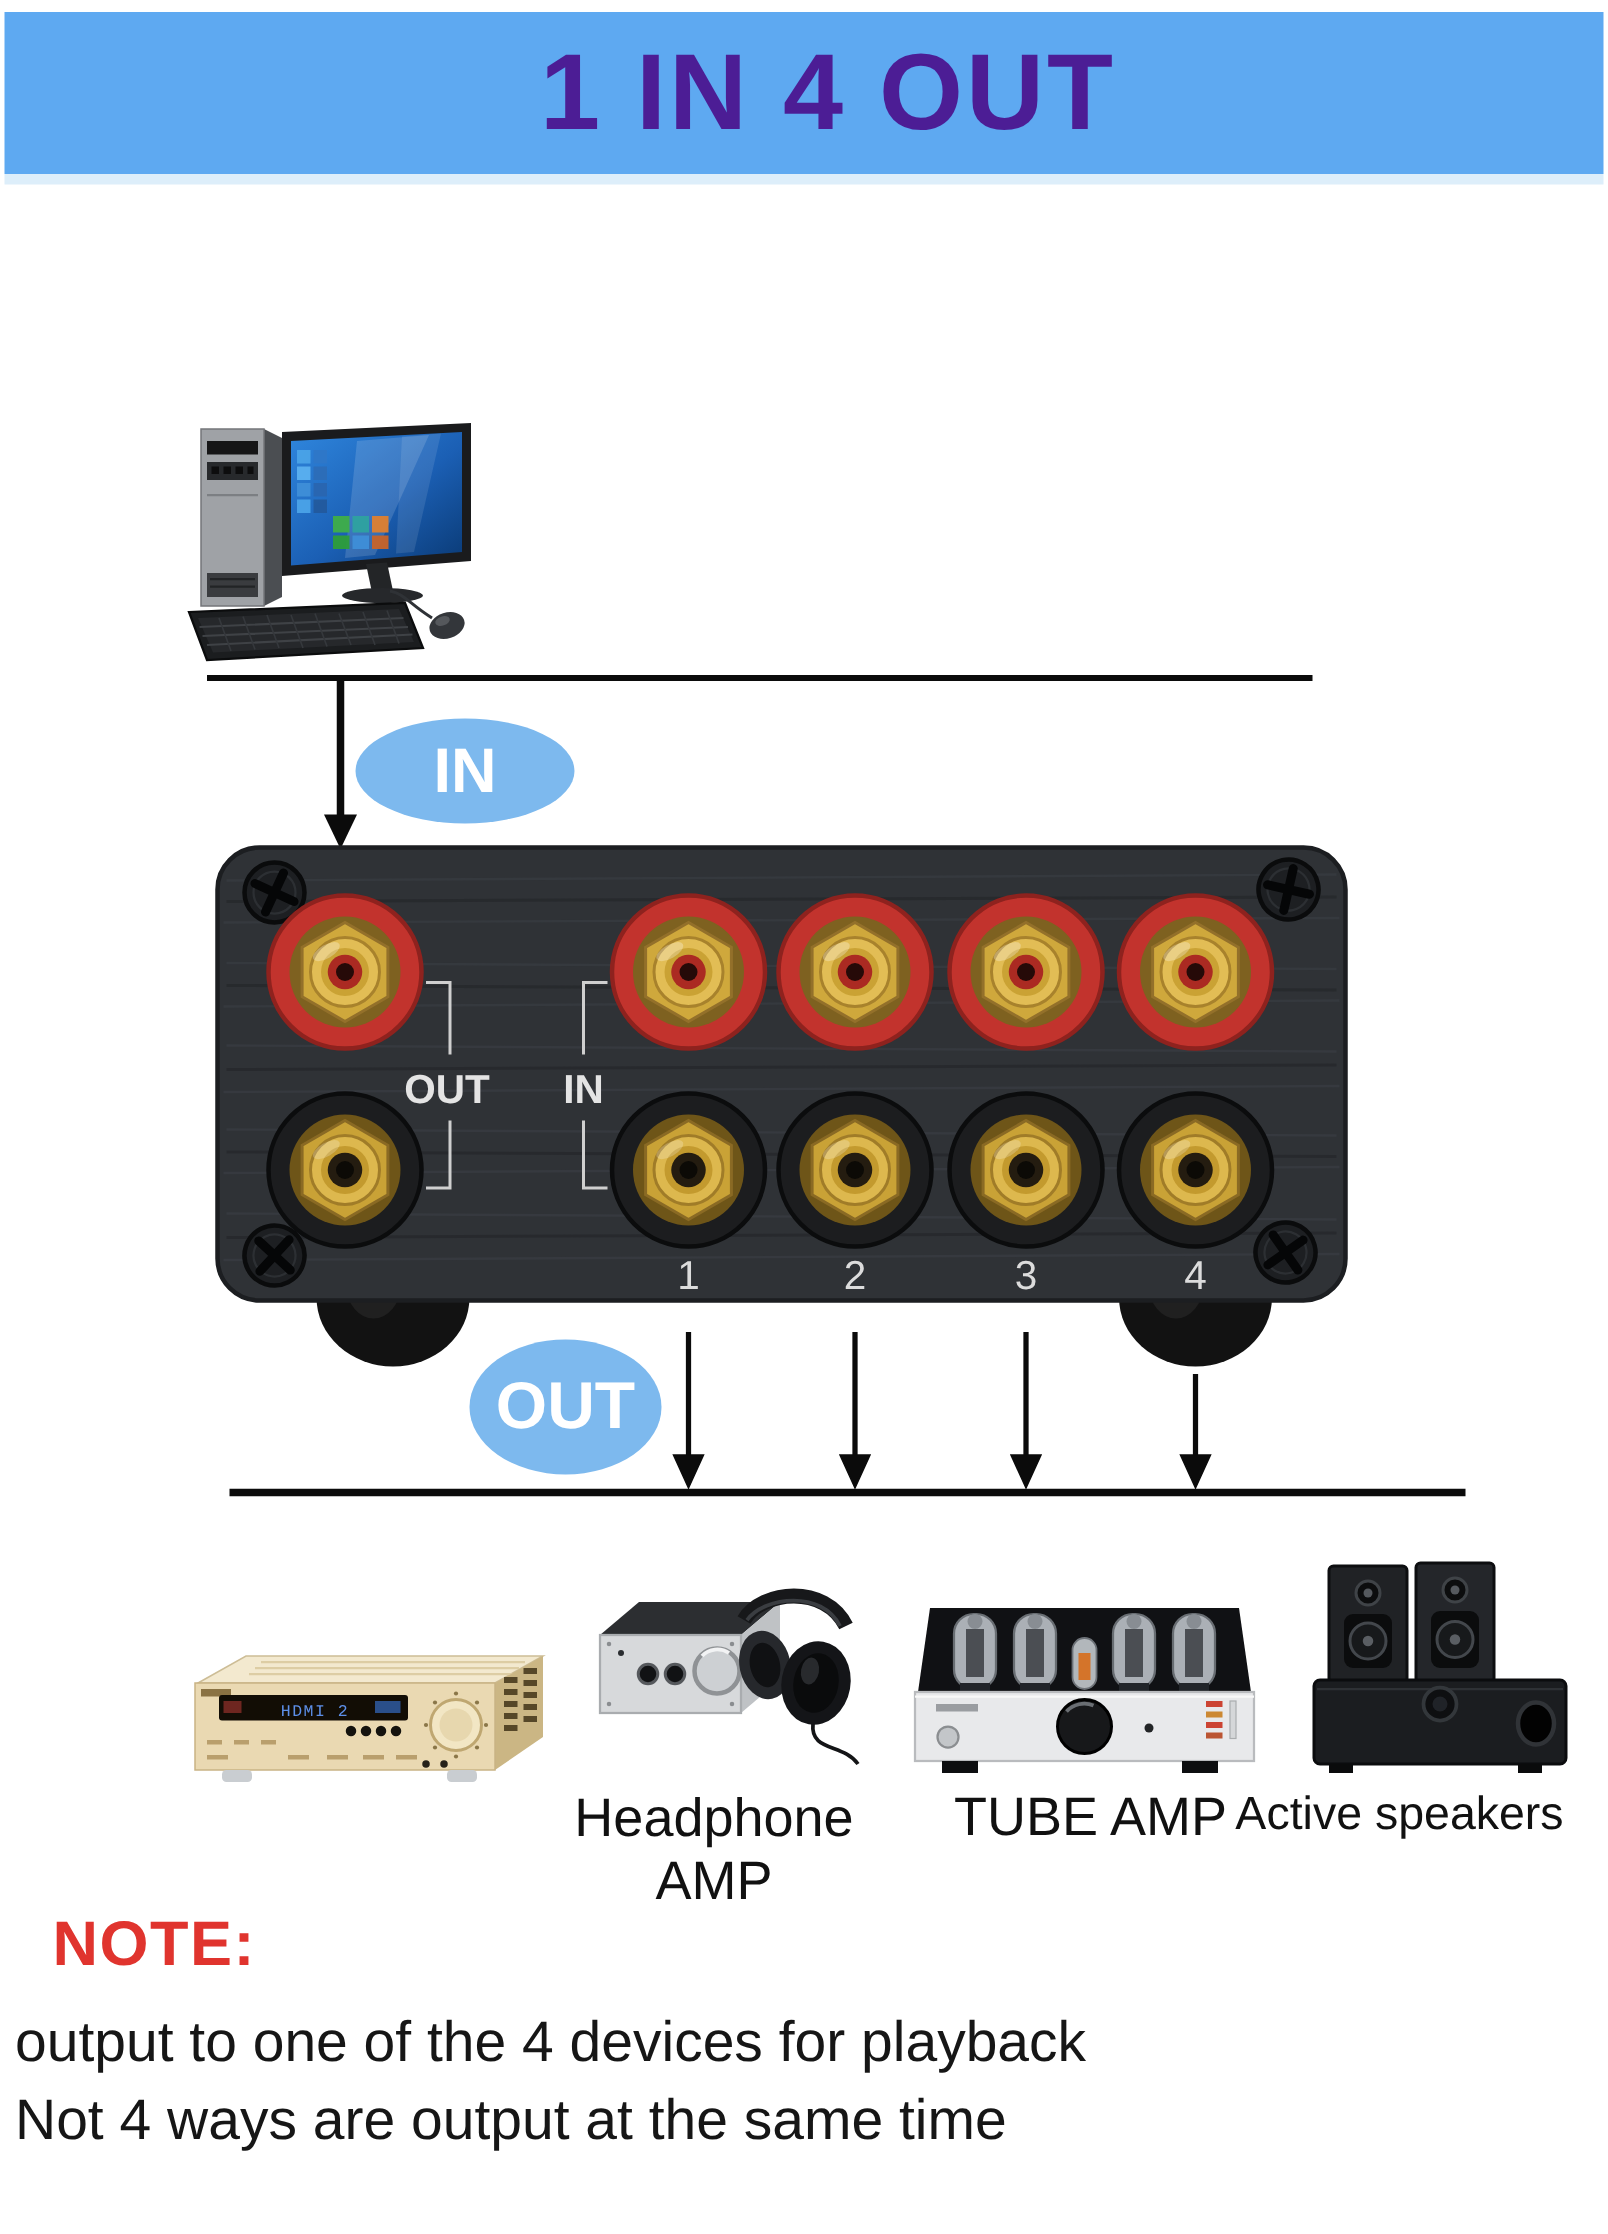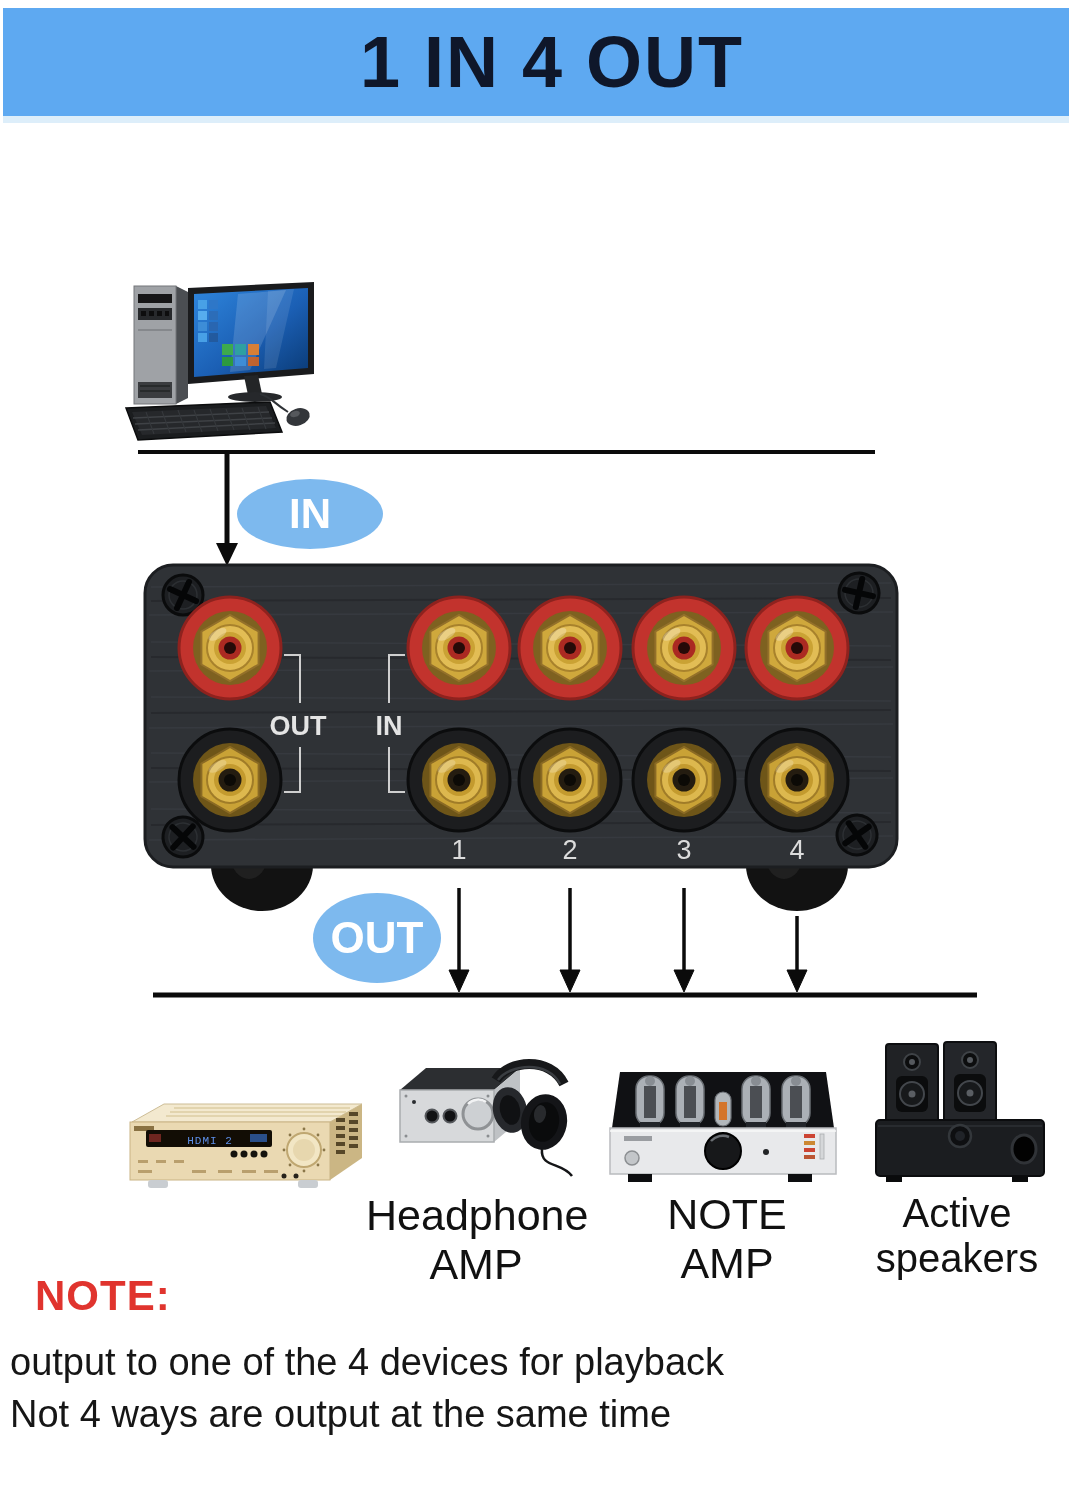--- a/index.html
+++ b/index.html
@@ -4,33 +4,33 @@
 <style>
   html,body{margin:0;padding:0;background:#ffffff;}
   .canvas{position:relative;width:1072px;height:1489px;background:#ffffff;overflow:hidden;
           font-family:"Liberation Sans",sans-serif;}
   .abs{position:absolute;}
 
   
   .header{left:3px;top:8px;width:1066px;height:108px;background:#5ea9f1;
           display:flex;align-items:center;justify-content:center;}
   .header-strip{left:3px;top:116px;width:1066px;height:7px;background:#ddeefa;}
-  .title{color:#0f172a;font-size:72px;font-weight:bold;letter-spacing:2px;margin-left:32px;}
+  .title{color:#4c1d95;font-size:72px;font-weight:bold;letter-spacing:2px;margin-left:32px;}
 
   
   .caption{left:345px;top:398px;font-size:46px;color:#0d0d0d;letter-spacing:1px;}
 
   
   .badge{background:#7db9ee;color:#ffffff;font-weight:bold;border-radius:50%;
          display:flex;align-items:center;justify-content:center;}
   .badge-in{left:237px;top:479px;width:146px;height:70px;font-size:42px;}
   .badge-out{left:313px;top:893px;width:128px;height:90px;font-size:44px;}
 
   
-  .dev-label{position:absolute;text-align:center;font-size:43px;color:#111;}
+  .dev-label{position:absolute;text-align:center;font-size:36px;color:#111;}
 
   
   .note-heading{left:8px;top:1272px;font-size:42px;font-weight:bold;color:#e0342e;letter-spacing:1px;margin-left:27px;}
   .note-body{left:10px;top:1336px;width:1050px;font-size:38px;color:#161616;line-height:52px;}
 </style>
 </head>
 <body>
 
 <div class="canvas">
 
@@ -363,22 +363,22 @@
       <line x1="6" y1="90" x2="170" y2="90" stroke="#2e3135" stroke-width="1.5"></line>
       <circle cx="88" cy="100" r="11" fill="#0e0f11" stroke="#33373b" stroke-width="2.5"></circle>
       <circle cx="88" cy="100" r="5" fill="#202328"></circle>
       <ellipse cx="152" cy="113" rx="12" ry="14" fill="#020202" stroke="#303337" stroke-width="3"></ellipse>
       <rect x="14" y="140" width="16" height="6" fill="#0a0b0c"></rect>
       <rect x="140" y="140" width="16" height="6" fill="#0a0b0c"></rect>
     </g>
   </svg>
 
   <div class="abs dev-label" style="left:366px;top:1191px;width:220px;">Headphone AMP</div>
-  <div class="abs dev-label" style="left:617px;top:1190px;width:220px;">NOTE AMP</div>
-  <div class="abs dev-label" style="left:847px;top:1191px;width:220px;font-size:40px;">Active speakers</div>
+  <div class="abs dev-label" style="left:617px;top:1190px;width:220px;">TUBE AMP</div>
+  <div class="abs dev-label" style="left:823px;top:1191px;width:220px;font-size:31px;">Active speakers</div>
 
   <div class="abs note-heading">NOTE:</div>
   <div class="abs note-body">
     <div>output to one of the 4 devices for playback</div>
     <div>Not 4 ways are output at the same time</div>
   </div>
 
 </div>
 
 </body></html>

